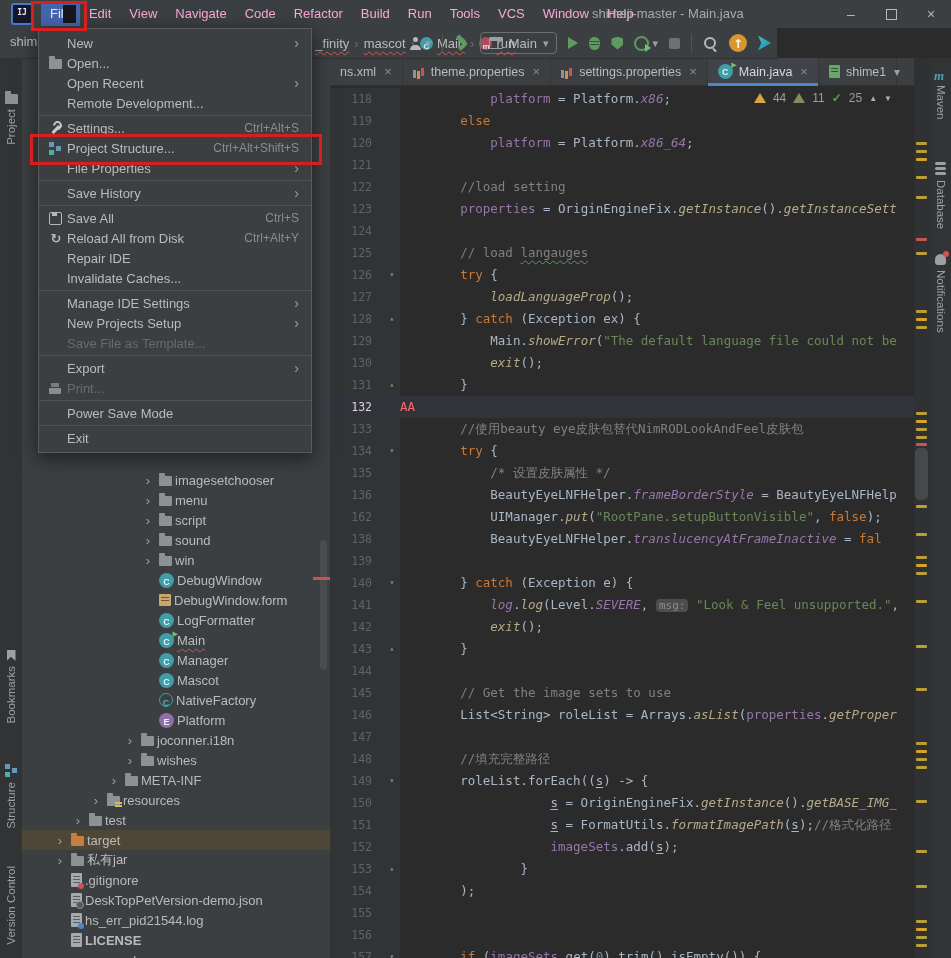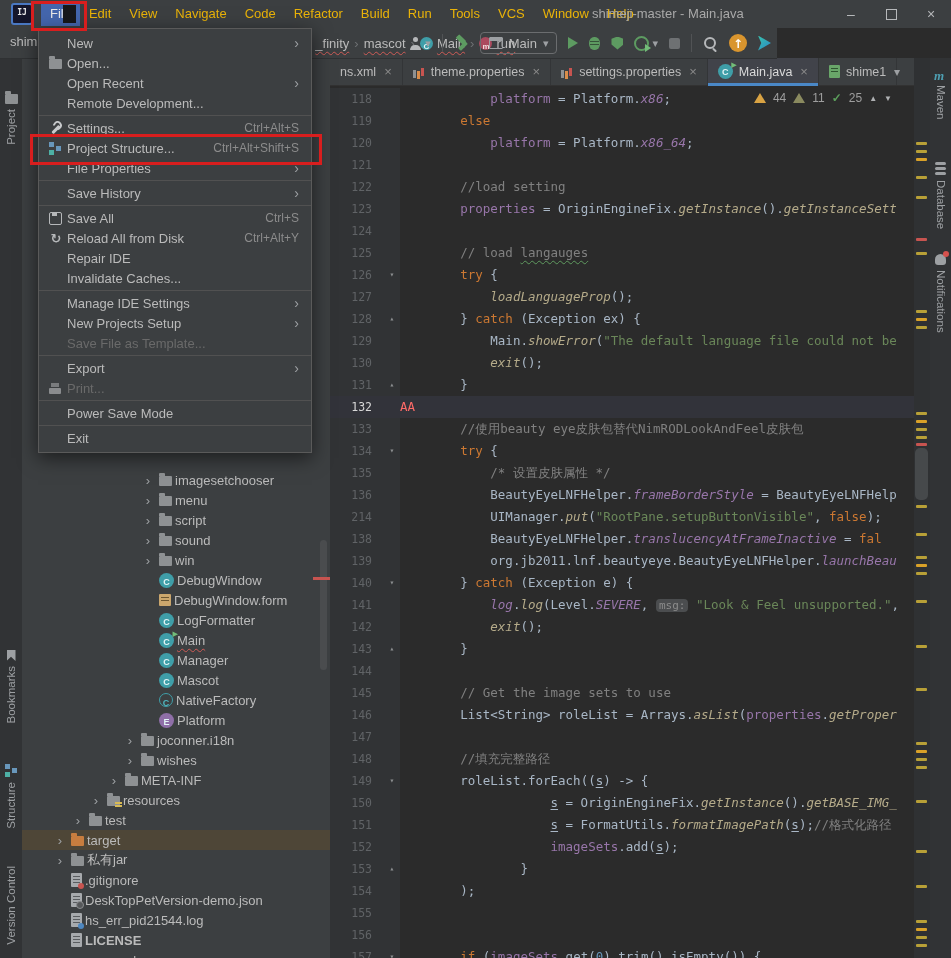--- a/index.html
+++ b/index.html
@@ -6,21 +6,21 @@
     background:#2b2b2b;font-family:"Liberation Sans",sans-serif;
     -webkit-font-smoothing:antialiased;}
   #app{position:relative;width:951px;height:958px;background:#2b2b2b;}
 
   
   #titlebar{position:absolute;left:0;top:0;width:951px;height:28px;background:#3c3f41;
     display:flex;align-items:center;z-index:10;}
   #ijlogo{width:18px;height:18px;margin:0 8px 0 11px;background:#15162b;border:2px solid #4a78c2;
     border-radius:3px;color:#e8e8e8;font:bold 8px/15px "DejaVu Sans Mono",monospace;text-align:center;}
   #menubar{display:flex;height:28px;align-items:center;}
-  .menu-item{padding:0 9px;height:24px;line-height:24px;font-size:13px;color:#eab308;cursor:default;}
+  .menu-item{padding:0 9px;height:24px;line-height:24px;font-size:13px;color:#f9a8d4;cursor:default;}
   .menu-item.sel{background:#4466ad;color:#e8e8e8;}
   #file-caret-block{position:absolute;left:63px;top:5px;width:13px;height:18px;background:#17181b;z-index:30;}
   #wintitle{position:absolute;left:592px;top:0;height:28px;line-height:28px;font-size:13px;color:#a9a9a9;}
   #wincontrols{position:absolute;right:0;top:0;height:28px;display:flex;}
   #wincontrols>span{width:40px;height:28px;display:flex;align-items:center;justify-content:center;
     color:#b6b8ba;font-size:14px;}
   .maxbox{width:9px;height:9px;border:1.5px solid #b6b8ba;display:inline-block;}
 
   
   #toolbar{position:absolute;left:0;top:28px;width:777px;height:30px;background:#3c3f41;
@@ -564,33 +564,32 @@
           <span class="ln">135</span>
           <span class="fold"></span>
           <span class="ct"><span>            </span><span class="tk-c">/* 设置皮肤属性 */</span></span>
         </div>
         <div class="cl">
           <span class="ln">136</span>
           <span class="fold"></span>
           <span class="ct"><span>            </span><span>BeautyEyeLNFHelper.</span><span class="tk-sf">frameBorderStyle</span><span> = </span><span>BeautyEyeLNFHelp</span></span>
         </div>
         <div class="cl">
-          <span class="ln">214</span>
+          <span class="ln">162</span>
           <span class="fold"></span>
           <span class="ct"><span>            </span><span>UIManager.</span><span class="tk-m">put</span><span>(</span><span class="tk-s">"RootPane.setupButtonVisible"</span><span>, </span><span class="tk-k">false</span><span>);</span></span>
         </div>
         <div class="cl">
           <span class="ln">138</span>
           <span class="fold"></span>
           <span class="ct"><span>            </span><span>BeautyEyeLNFHelper.</span><span class="tk-sf">translucencyAtFrameInactive</span><span> = </span><span class="tk-k">fal</span></span>
         </div>
         <div class="cl">
           <span class="ln">139</span>
           <span class="fold"></span>
-          <span class="ct"><span>            </span><span>org.jb2011.lnf.beautyeye.BeautyEyeLNFHelper.</span><span class="tk-sf">launchBeau</span></span>
         </div>
         <div class="cl">
           <span class="ln">140</span>
           <span class="fold">▾</span>
           <span class="ct"><span>        } </span><span class="tk-k">catch</span><span> (Exception e) {</span></span>
         </div>
         <div class="cl">
           <span class="ln">141</span>
           <span class="fold"></span>
           <span class="ct"><span>            </span><span class="tk-sf">log</span><span>.</span><span class="tk-m">log</span><span>(Level.</span><span class="tk-sf">SEVERE</span><span>, </span><span class="tk-h">msg:</span><span> </span><span class="tk-s">"Look &amp; Feel unsupported."</span><span>,</span></span>

